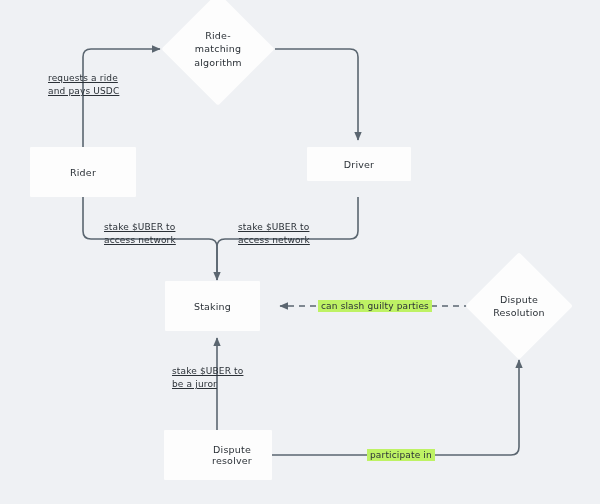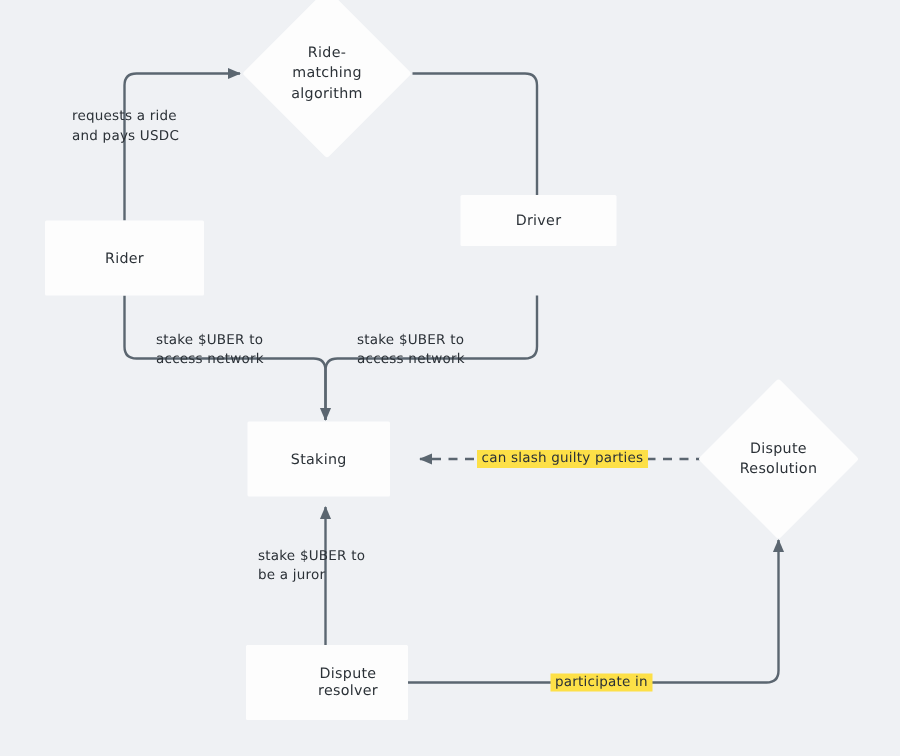--- a/index.html
+++ b/index.html
@@ -65,26 +65,27 @@
     letter-spacing: .2px;
     white-space: pre-line;
   }
   .edge-label {
     position: absolute;
     color: #2b3137;
     font-size: 9px;
     line-height: 13px;
     letter-spacing: .15px;
     white-space: pre-line;
+    text-decoration: underline;
   }
   .edge-label.center { text-align: left; }
   .edge-label.left { text-align: left; }
   .label-chip {
     position: absolute;
-    background: #fde047;
+    background: #bef264;
     color: #2b3137;
     font-size: 9px;
     letter-spacing: .15px;
     white-space: nowrap;
     padding: 0 3px;
     line-height: 12px;
   }
   .watermark {
     position: absolute;
     display: flex;
@@ -156,21 +157,21 @@
     <div class="diamond-shape" style="left:16px; top:9px; width:80px; height:80px;"></div>
     <div class="diamond-label" style="left:6px; top:8px; width:100px; height:82px;">Ride-
 matching
 algorithm</div>
   </div>
 
   <div class="node rect" style="left:30px; top:147px; width:106px; height:50px;">
     <span>Rider</span>
   </div>
 
-  <div class="node rect" style="left:307px; top:130px; width:104px; height:34px;text-align:center;">
+  <div class="node rect" style="left:307px; top:147px; width:104px; height:34px;text-align:center;">
     <span>Driver</span>
   </div>
 
   <div class="node rect" style="left:165px; top:281px; width:95px; height:50px;">
     <span>Staking</span>
   </div>
 
   <div class="node diamond-wrap" style="left:464px; top:252px; width:110px; height:108px;">
     <div class="diamond-shape" style="left:17px; top:16px; width:76px; height:76px;"></div>
     <div class="diamond-label" style="left:5px; top:16px; width:100px; height:76px;">Dispute

